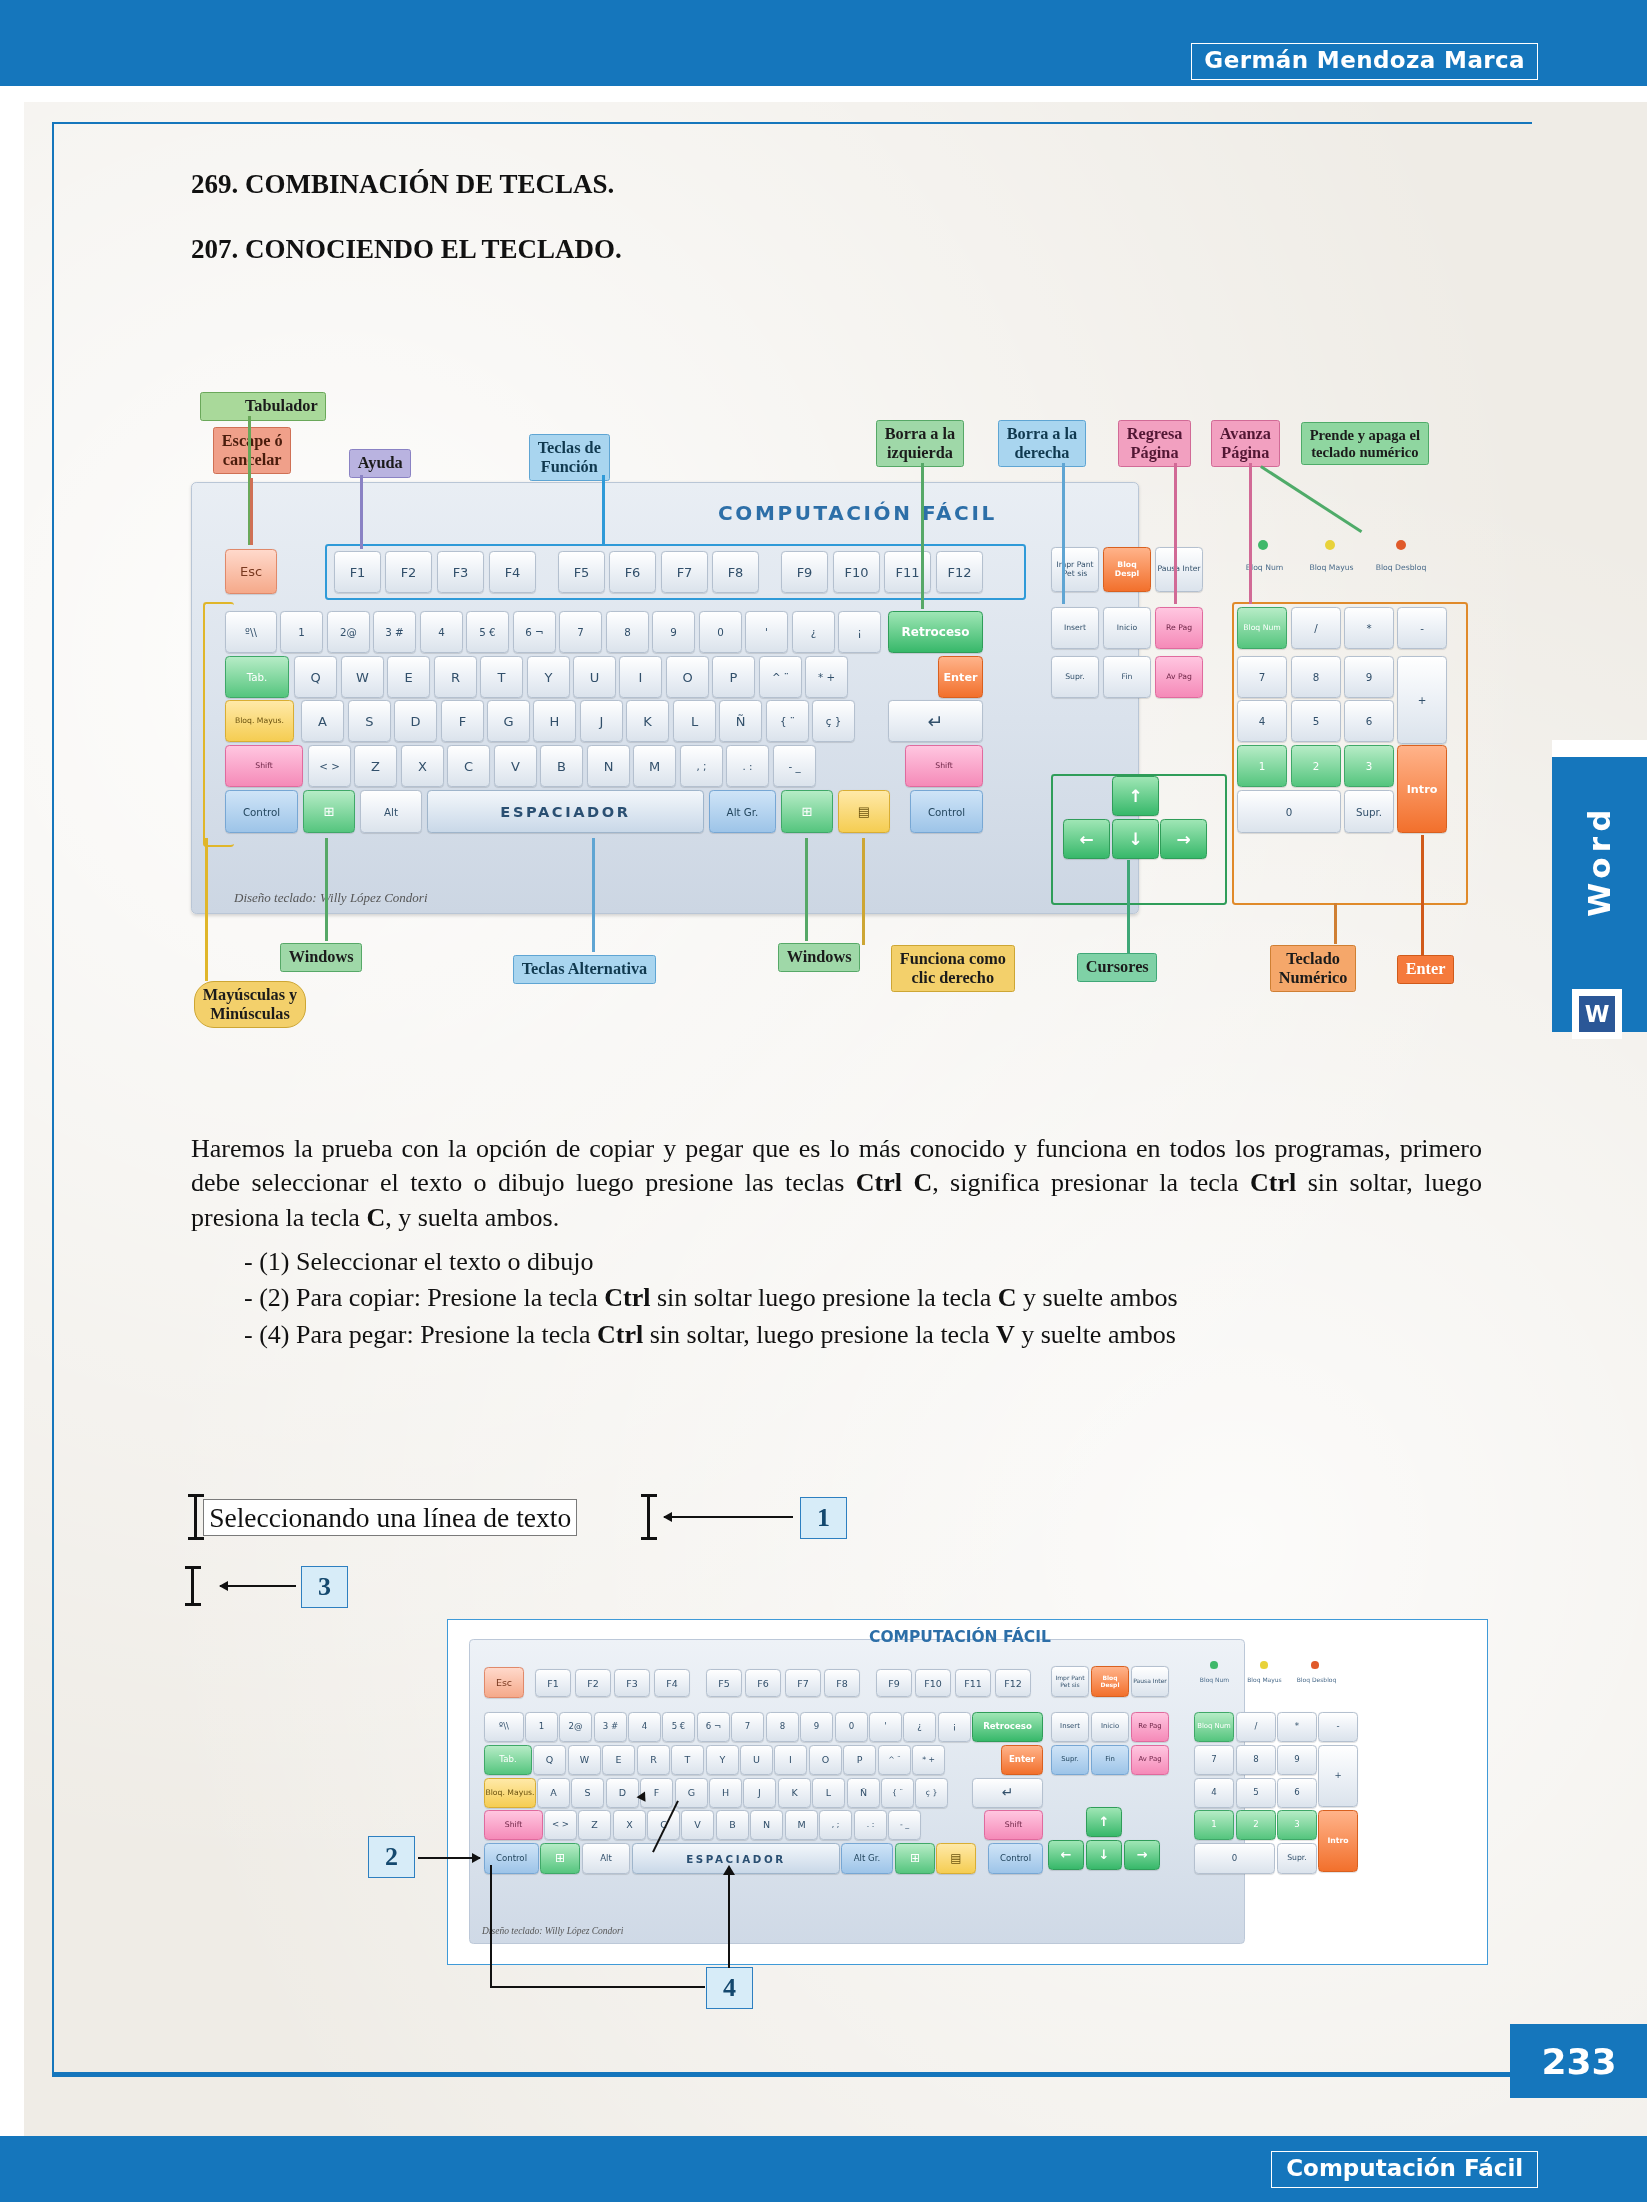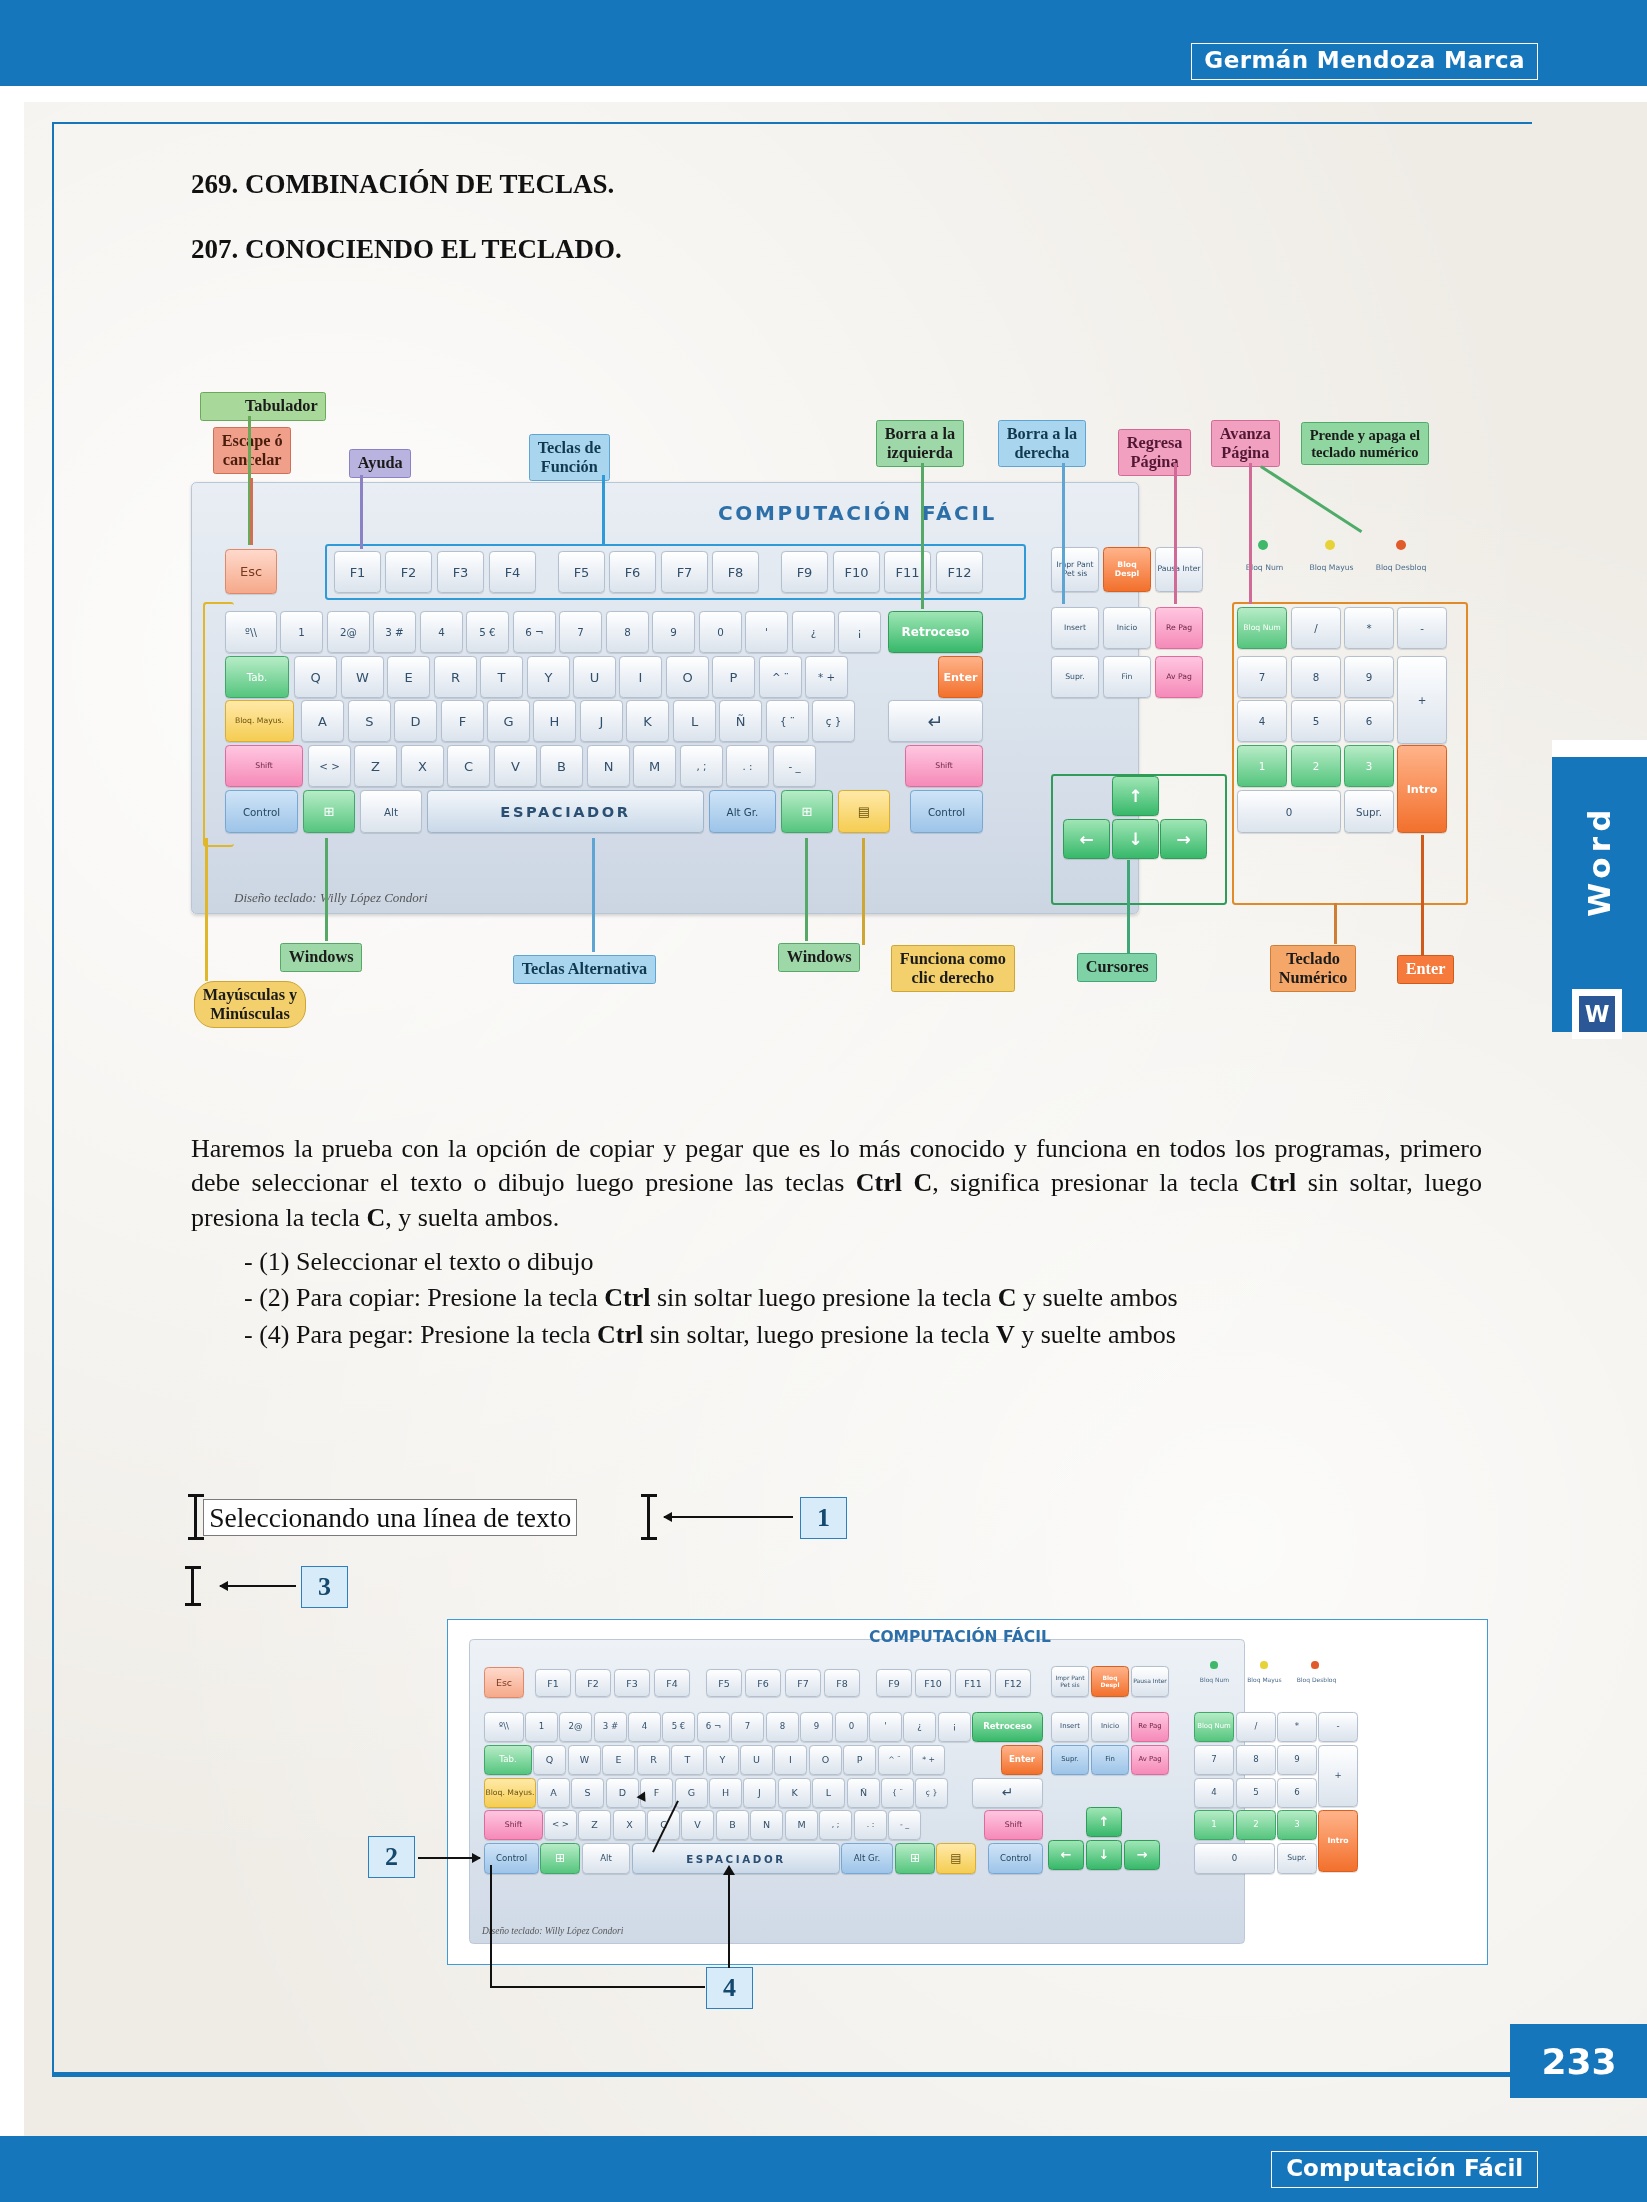--- a/index.html
+++ b/index.html
@@ -352,21 +352,21 @@
     <div class="callout co-green" style="left:200px;top:392px;">Tabulador</div>
     <div class="callout co-salmon" style="left:213px;top:427px;white-space:pre-line;">Escape ó
 cancelar</div>
     <div class="callout co-purple" style="left:349px;top:449px;">Ayuda</div>
     <div class="callout co-cyan" style="left:513px;top:434px;white-space:pre-line;margin-left:16px;">Teclas de
 Función</div>
     <div class="callout co-green2" style="left:876px;top:420px;white-space:pre-line;">Borra a la
 izquierda</div>
     <div class="callout co-cyan" style="left:998px;top:420px;white-space:pre-line;">Borra a la
 derecha</div>
-    <div class="callout co-pink" style="left:1118px;top:420px;white-space:pre-line;margin-top:9px;">Regresa
+    <div class="callout co-pink" style="left:1118px;top:420px;white-space:pre-line;">Regresa
 Página</div>
     <div class="callout co-pink" style="left:1211px;top:420px;white-space:pre-line;">Avanza
 Página</div>
     <div class="callout co-green3" style="left:1301px;top:422px;white-space:pre-line;font-size:14.6px;">Prende y apaga el
 teclado numérico</div>
 
     <div class="callout co-green2" style="left:280px;top:943px;">Windows</div>
     <div class="callout co-cyan" style="left:513px;top:955px;">Teclas Alternativa</div>
     <div class="callout co-green2" style="left:778px;top:943px;">Windows</div>
     <div class="callout co-yellow" style="left:891px;top:945px;white-space:pre-line;">Funciona como

